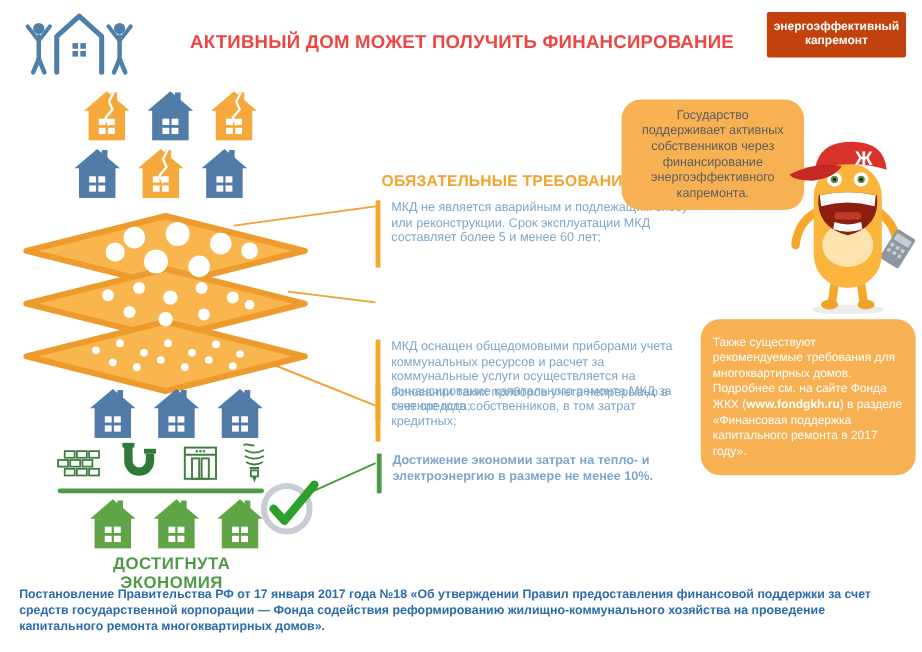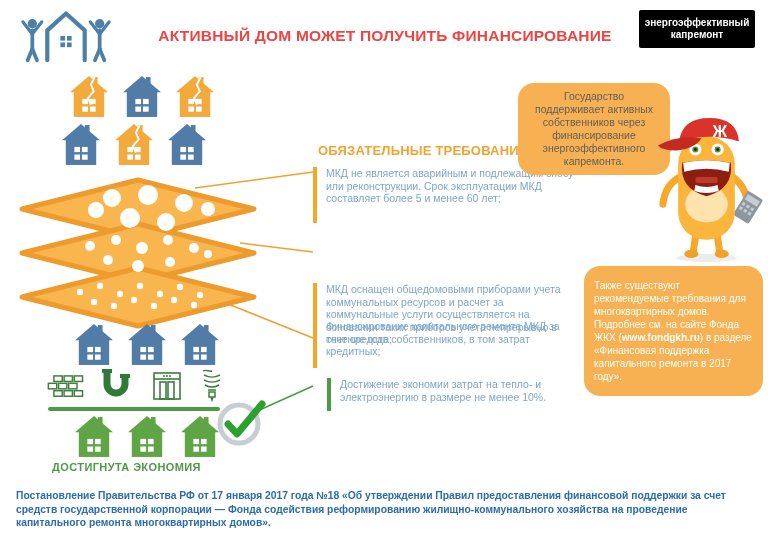--- a/index.html
+++ b/index.html
@@ -4,32 +4,32 @@
 <style>
   html,body{margin:0;padding:0;background:#fff;}
   .stage{position:relative;width:768px;height:543px;background:#ffffff;overflow:hidden;
          font-family:"Liberation Sans",sans-serif;}
   .abs{position:absolute;}
 
   
   .logo{left:18px;top:6px;width:96px;height:58px;}
   .title{left:130px;top:27px;width:510px;text-align:center;font-size:15.5px;font-weight:bold;
          color:#ef4444;letter-spacing:.2px;}
-  .badge{right:13px;top:10px;width:116px;height:38px;background:#000000;color:#fff;
+  .badge{right:13px;top:10px;width:116px;height:38px;background:#c2410c;color:#fff;
          font-size:10px;font-weight:bold;text-align:center;display:flex;align-items:center;
          justify-content:center;line-height:1.25;border-radius:2px;padding:0 6px;box-sizing:border-box;}
 
   
   .house-row{display:flex;gap:15px;}
   .house{width:38px;height:44px;}
   .c-yellow{color:#F3A93B}.c-blue{color:#507CA7}.c-green{color:#5FA546}
   .row1{left:70px;top:75px}.row2{left:62px;top:123px}.row3{left:75px;top:323px}.row4{left:75px;top:415px}
 
-  .eco-label{left:52px;top:461px;width:182px;color:#4E9A47;font-weight:bold;
-             font-size:11px;letter-spacing:.4px;}
+  .eco-label{left:52px;top:461px;width:182px;text-align:center;color:#4E9A47;font-weight:bold;
+             font-size:14px;letter-spacing:.4px;}
 
   .green-line{left:48px;top:407px;width:172px;height:4px;background:#4C9A44;border-radius:2px;}
 
   
   .req-h{left:318px;top:143px;font-size:13px;font-weight:bold;color:#F2A430;letter-spacing:.2px;}
   .req{display:flex;gap:9px;}
   .req .bar{width:4px;background:#F5A728;flex:none;}
   .req.green .bar{background:#4C9A44;}
   .req .txt{font-size:10.5px;line-height:12.6px;color:#7EA7C9;width:252px;}
 
@@ -266,21 +266,21 @@
     <div class="txt">МКД не является аварийным и подлежащим сносу или реконструкции. Срок эксплуатации МКД составляет более 5 и менее 60 лет;</div>
   </div>
   <div class="abs req" style="left:313px;top:237px;margin-top:46px;">
     <div class="bar" style="height:68px"></div>
     <div class="txt">МКД оснащен общедомовыми приборами учета коммунальных ресурсов и расчет за коммунальные услуги осуществляется на основании таких приборов учета непрерывно в течение года;</div>
   </div>
   <div class="abs req" style="left:313px;top:320px;">
     <div class="bar" style="height:48px"></div>
     <div class="txt">Финансирование капитального ремонта МКД за счет средств собственников, в том затрат кредитных;</div>
   </div>
-  <div class="abs req green" style="left:327px;top:378px;">
+  <div class="abs req green" style="left:314px;top:378px;font-weight:bold;">
     <div class="bar" style="height:33px"></div>
     <div class="txt">Достижение экономии затрат на тепло- и электроэнергию в размере не менее 10%.</div>
   </div>
 
   <div class="abs bubble-tail"></div>
   <div class="abs bubble">Государство поддерживает активных собственников через финансирование энергоэффективного капремонта.</div>
 
   <svg class="abs mascot" viewBox="0 0 115 150">
     <ellipse cx="57" cy="146" rx="30" ry="4" fill="#ECECEC"></ellipse>
     <path d="M31 66 Q16 74 14 93" stroke="#F6A82B" stroke-width="7" fill="none" stroke-linecap="round"></path>

